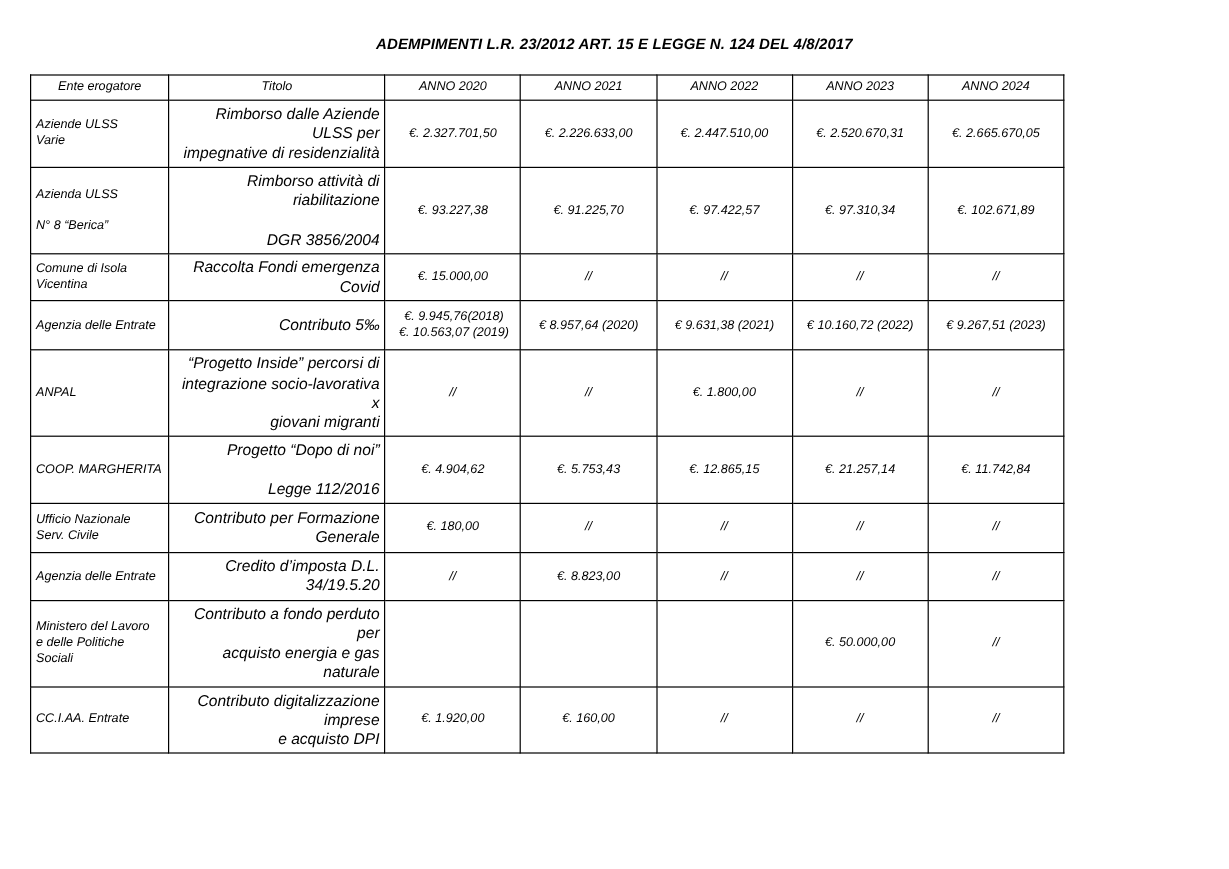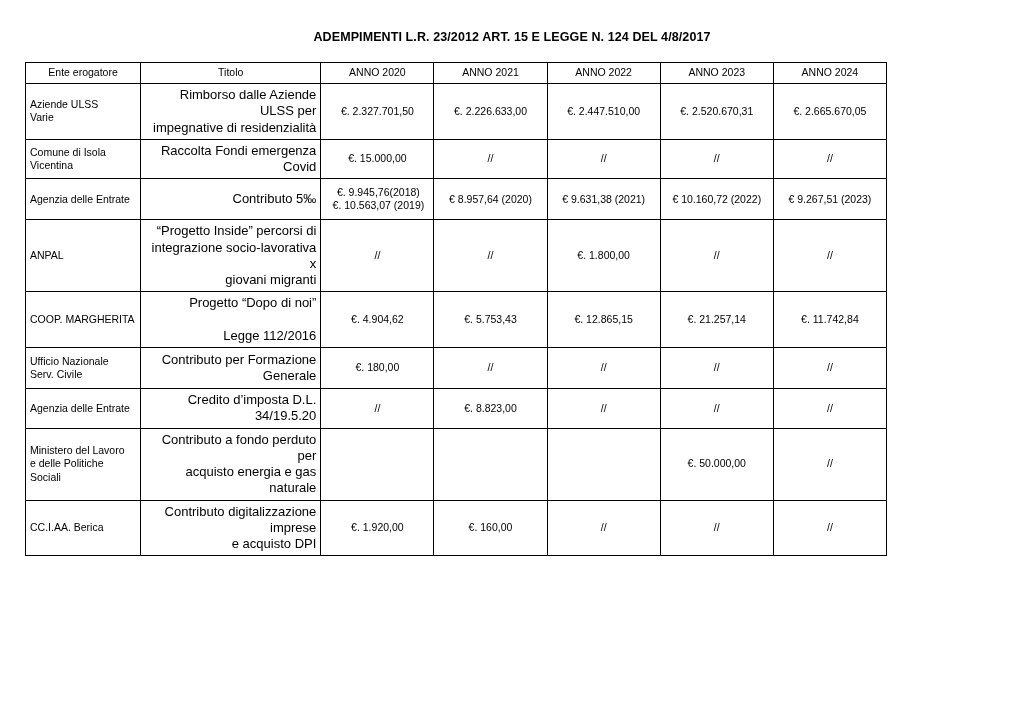--- a/index.html
+++ b/index.html
@@ -14,20 +14,21 @@
     color: #000000;
     position: relative;
     overflow: hidden;
   }
   .page {
     width: 1024px;
     height: 608px;
     position: relative;
     box-sizing: border-box;
     padding: 12px;
+    font-style: italic;
   }
   .doc-title {
     position: absolute;
     top: 30px;
     left: 0;
     width: 1024px;
     text-align: center;
     font-size: 12.5px;
     font-weight: bold;
     letter-spacing: 0.1px;
@@ -131,20 +132,33 @@
         <td class="ente">Aziende ULSS
 Varie</td>
         <td class="titolo">Rimborso dalle Aziende ULSS per
 impegnative di residenzialità</td>
         <td class="amount">€. 2.327.701,50</td>
         <td class="amount">€. 2.226.633,00</td>
         <td class="amount">€. 2.447.510,00</td>
         <td class="amount">€. 2.520.670,31</td>
         <td class="amount">€. 2.665.670,05</td>
       </tr>
+      <tr class="r1">
+        <td class="ente">Azienda ULSS
+
+N° 8 “Berica”</td>
+        <td class="titolo">Rimborso attività di riabilitazione
+
+DGR 3856/2004</td>
+        <td class="amount">€.    93.227,38</td>
+        <td class="amount">€.   91.225,70</td>
+        <td class="amount">€.      97.422,57</td>
+        <td class="amount">€.      97.310,34</td>
+        <td class="amount">€.     102.671,89</td>
+      </tr>
       <tr class="r2">
         <td class="ente">Comune di Isola
 Vicentina</td>
         <td class="titolo">Raccolta Fondi emergenza Covid</td>
         <td class="amount">€. 15.000,00</td>
         <td class="amount">//</td>
         <td class="amount">//</td>
         <td class="amount">//</td>
         <td class="amount">//</td>
       </tr>
@@ -206,21 +220,21 @@
 Sociali</td>
         <td class="titolo">Contributo a fondo perduto per
 acquisto energia e gas naturale</td>
         <td class="amount"></td>
         <td class="amount"></td>
         <td class="amount"></td>
         <td class="amount">€. 50.000,00</td>
         <td class="amount">//</td>
       </tr>
       <tr class="r12">
-        <td class="ente">CC.I.AA. Berica</td>
+        <td class="ente">CC.I.AA. Entrate</td>
         <td class="titolo">Contributo digitalizzazione imprese
 e acquisto DPI</td>
         <td class="amount">€. 1.920,00</td>
         <td class="amount">€.     160,00</td>
         <td class="amount">//</td>
         <td class="amount">//</td>
         <td class="amount">//</td>
       </tr>
     </tbody>
   </table>

